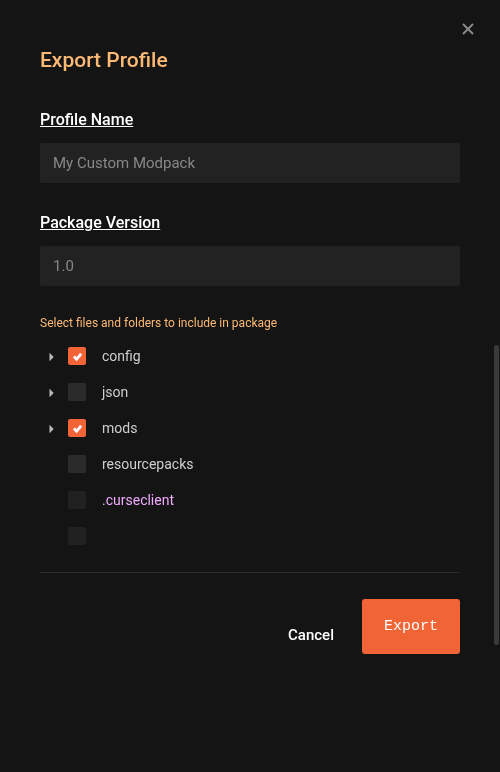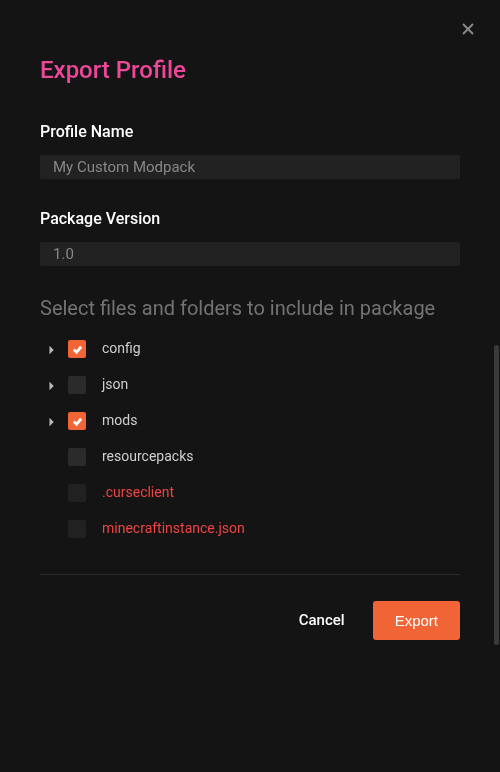--- a/index.html
+++ b/index.html
@@ -34,56 +34,57 @@
       cursor: pointer;
       color: #888;
     }
     .close-btn svg {
       width: 12px;
       height: 12px;
       stroke: #888;
       stroke-width: 2;
     }
     .dialog-title {
-      font-size: 24px;
-      font-weight: 500;
-      color: #ec4899;
-      margin-top: 16px;
+      font-size: 21px;
+      font-weight: 500;
+      color: #fdba74;
+      margin-top: 8px;
       margin-bottom: 38px;
     }
     .field-label {
       font-size: 16px;
       font-weight: 500;
       color: #fff;
       margin-bottom: 14px;
+      text-decoration: underline;
     }
     .text-input {
       width: 100%;
       background: #222222;
       border: none;
-      padding: 3px 13px;
+      padding: 11px 13px;
       font-size: 15px;
       color: #888888;
       border-radius: 2px;
       margin-bottom: 30px;
       font-family: inherit;
     }
     .section-label {
-      font-size: 20px;
+      font-size: 12px;
       font-weight: 400;
-      color: #737373;
-      margin-bottom: 20px;
+      color: #fdba74;
+      margin-bottom: 8px;
     }
     .file-list {
       display: flex;
       flex-direction: column;
     }
     .file-row {
       display: flex;
-      align-items: flex-start;
+      align-items: center;
       height: 36px;
       gap: 0;
     }
     .expand-slot {
       width: 28px;
       display: flex;
       align-items: center;
       justify-content: flex-start;
       padding-left: 8px;
     }
@@ -119,54 +120,54 @@
       height: 11px;
       stroke: #fff;
       stroke-width: 3;
       fill: none;
     }
     .file-label {
       font-size: 14px;
       color: #cfcfcf;
     }
     .file-label.disabled {
-      color: #ef4444;
+      color: #f0abfc;
     }
     .divider {
       height: 1px;
       background: #2a2a2a;
       margin-top: 18px;
     }
     .footer {
       display: flex;
       justify-content: flex-end;
-      align-items: flex-start;
+      align-items: flex-end;
       gap: 18px;
       padding: 26px 0 30px 0;
     }
     .btn-cancel {
       background: transparent;
       border: none;
       color: #fff;
       font-size: 15px;
       font-weight: 500;
       cursor: pointer;
       padding: 10px 10px;
       font-family: inherit;
     }
     .btn-export {
       background: #f16436;
       border: none;
       color: #fff;
       font-size: 15px;
       font-weight: 500;
       cursor: pointer;
-      padding: 11px 22px;
+      padding: 19px 22px;
       border-radius: 3px;
-      font-family: Liberation Sans, sans-serif;
+      font-family: Liberation Mono, monospace;
     }
     .scroll-indicator {
       position: absolute;
       right: 1px;
       top: 345px;
       width: 5px;
       height: 300px;
       background: #3a3a3a;
       border-radius: 3px;
     }
@@ -251,21 +252,20 @@
 
     <div class="file-row">
       <div class="expand-slot"></div>
       <div class="checkbox disabled"></div>
       <span class="file-label disabled">.curseclient</span>
     </div>
 
     <div class="file-row">
       <div class="expand-slot"></div>
       <div class="checkbox disabled"></div>
-      <span class="file-label disabled">minecraftinstance.json</span>
     </div>
 
   </div>
 
   <div class="divider"></div>
 
   <div class="footer">
     <button class="btn-cancel">Cancel</button>
     <button class="btn-export">Export</button>
   </div>

